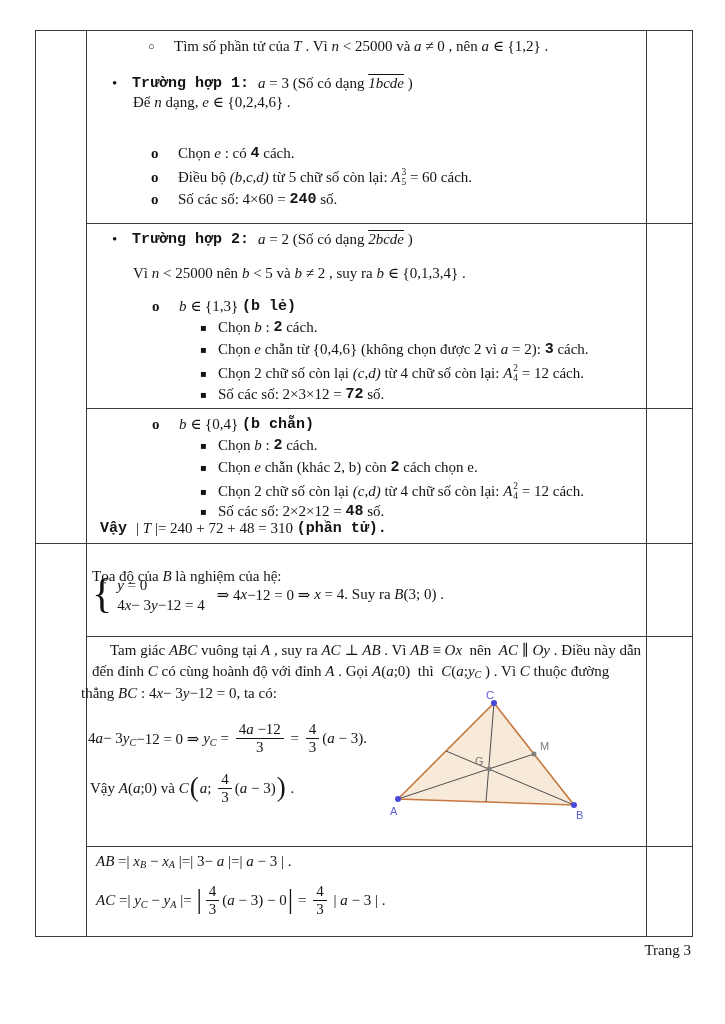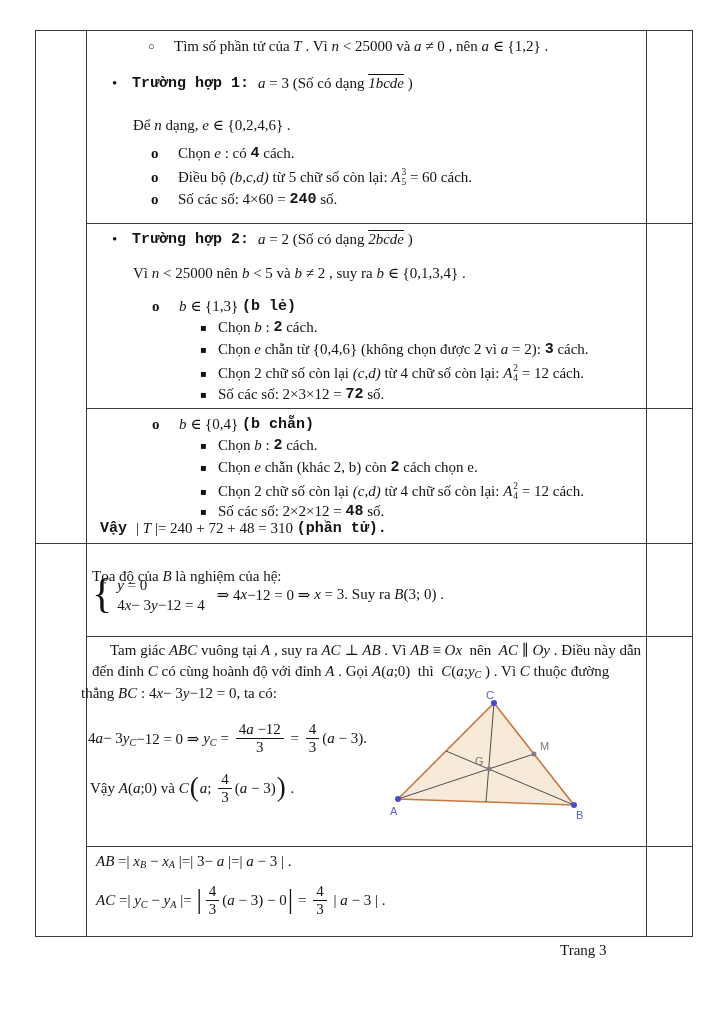--- a/index.html
+++ b/index.html
@@ -23,39 +23,39 @@
   .big{font-size:27px;font-weight:400;line-height:1;margin:0 1px;transform:translateY(-1px);}
   .brace{font-size:42px;font-weight:300;margin-right:5px;transform:translateY(-2px);}
   .syscol{display:inline-flex;flex-direction:column;gap:3px;margin-right:12px;}
   .sysline{display:flex;white-space:pre;}
   .bl0{display:inline-block;width:26px;font-size:11px;}
   .blb{display:inline-block;width:20px;}
   .blo{display:inline-block;width:27px;font-weight:700;}
   .bls{display:inline-block;width:18px;font-size:10px;font-family:"DejaVu Sans",sans-serif;}
   .figure{position:absolute;}
   .figure text{font-family:"Liberation Sans","DejaVu Sans",sans-serif;font-size:11px;}
-  .footer{position:absolute;left:560px;top:942px;width:131px;}
+  .footer{position:absolute;left:560px;top:942px;width:131px;text-align:right;}
 </style>
 </head>
 <body>
 
 <div class="page">
   <div class="table">
 
     <div class="vline" style="left:50px"></div>
     <div class="vline" style="left:610px"></div>
     <div class="hline" style="left:50px;right:0;top:192px"></div>
     <div class="hline" style="left:50px;right:0;top:377px"></div>
     <div class="hline" style="left:0;right:0;top:512px"></div>
     <div class="hline" style="left:50px;right:0;top:605px"></div>
     <div class="hline" style="left:50px;right:0;top:815px"></div>
 
     <div class="ln" style="left:112px;top:6px"><span class="bl0">○</span><span>Tìm số phần tử của </span><span class="it">T</span><span> . Vì </span><span class="it">n</span><span> &lt; 25000 và </span><span class="it">a</span><span> ≠ 0 , nên </span><span class="it">a</span><span> ∈ {1,2} .</span></div>
     <div class="ln" style="left:76px;top:44px"><span class="blb">•</span><span class="bd">Trường hợp 1: </span><span class="it">a</span><span> = 3 (Số có dạng </span><span class="it ov">1bcde</span><span> )</span></div>
-    <div class="ln" style="left:97px;top:85px"><span>Để </span><span class="it">n</span><span> dạng, </span><span class="it">e</span><span> ∈ {0,2,4,6} .</span></div>
+    <div class="ln" style="left:97px;top:62px"><span>Để </span><span class="it">n</span><span> dạng, </span><span class="it">e</span><span> ∈ {0,2,4,6} .</span></div>
     <div class="ln" style="left:115px;top:114px"><span class="blo">o</span><span>Chọn </span><span class="it">e</span><span> : có </span><span class="bd">4</span><span> cách.</span></div>
     <div class="ln" style="left:115px;top:136px"><span class="blo">o</span><span>Điều bộ </span><span class="it">(b,c,d)</span><span> từ 5 chữ số còn lại: </span><span class="ss"><span class="base">A</span><span class="stack"><span>3</span><span>5</span></span></span><span> = 60 cách.</span></div>
     <div class="ln" style="left:115px;top:160px"><span class="blo">o</span><span>Số các số: 4×60 = </span><span class="bd">240</span><span> số.</span></div>
 
     <div class="ln" style="left:76px;top:200px"><span class="blb">•</span><span class="bd">Trường hợp 2: </span><span class="it">a</span><span> = 2 (Số có dạng </span><span class="it ov">2bcde</span><span> )</span></div>
     <div class="ln" style="left:97px;top:233px"><span>Vì </span><span class="it">n</span><span> &lt; 25000 nên </span><span class="it">b</span><span> &lt; 5 và </span><span class="it">b</span><span> ≠ 2 , suy ra </span><span class="it">b</span><span> ∈ {0,1,3,4} .</span></div>
     <div class="ln" style="left:116px;top:266px"><span class="blo">o</span><span class="it">b</span><span> ∈ {1,3} </span><span class="bd">(b lẻ)</span></div>
     <div class="ln" style="left:164px;top:288px"><span class="bls">▪</span><span>Chọn </span><span class="it">b</span><span> : </span><span class="bd">2</span><span> cách.</span></div>
     <div class="ln" style="left:164px;top:310px"><span class="bls">▪</span><span>Chọn </span><span class="it">e</span><span> chẵn từ {0,4,6} (không chọn được 2 vì </span><span class="it">a</span><span> = 2): </span><span class="bd">3</span><span> cách.</span></div>
     <div class="ln" style="left:164px;top:332px"><span class="bls">▪</span><span>Chọn 2 chữ số còn lại </span><span class="it">(c,d)</span><span> từ 4 chữ số còn lại: </span><span class="ss"><span class="base">A</span><span class="stack"><span>2</span><span>4</span></span></span><span> = 12 cách.</span></div>
@@ -68,21 +68,21 @@
     <div class="ln" style="left:164px;top:472px"><span class="bls">▪</span><span>Số các số: 2×2×12 = </span><span class="bd">48</span><span> số.</span></div>
     <div class="ln" style="left:64px;top:489px"><span class="bd">Vậy </span><span>| </span><span class="it">T</span><span> |= 240 + 72 + 48 = 310 </span><span class="bd">(phần tử).</span></div>
 
     <div class="ln" style="left:56px;top:537px"><span>Tọa độ của </span><span class="it">B</span><span> là nghiệm của hệ:</span></div>
     <div class="ln" style="left:56px;top:540px">
       <span class="brace">{</span>
       <span class="syscol">
         <span class="sysline"><span class="it">y</span><span> = 0</span></span>
         <span class="sysline"><span>4</span><span class="it">x</span><span>− 3</span><span class="it">y</span><span>−12 = 4</span></span>
       </span>
-      <span class="sysline"><span>⇒ 4</span><span class="it">x</span><span>−12 = 0 ⇒ </span><span class="it">x</span><span> = 3. Suy ra </span><span class="it">B</span><span>(3; 0) .</span></span>
+      <span class="sysline"><span>⇒ 4</span><span class="it">x</span><span>−12 = 0 ⇒ </span><span class="it">x</span><span> = 4. Suy ra </span><span class="it">B</span><span>(3; 0) .</span></span>
     </div>
 
     <div class="ln" style="left:74px;top:610px"><span>Tam giác </span><span class="it">ABC</span><span> vuông tại </span><span class="it">A</span><span> , suy ra </span><span class="it">AC</span><span> ⊥ </span><span class="it">AB</span><span> . Vì </span><span class="it">AB</span><span> ≡ </span><span class="it">Ox</span><span>  nên  </span><span class="it">AC</span><span> ∥ </span><span class="it">Oy</span><span> . Điều này dẫn</span></div>
     <div class="ln" style="left:56px;top:632px"><span>đến đỉnh </span><span class="it">C</span><span> có cùng hoành độ với đỉnh </span><span class="it">A</span><span> . Gọi </span><span class="it">A</span><span>(</span><span class="it">a</span><span>;0)  thì  </span><span class="it">C</span><span>(</span><span class="it">a</span><span>;</span><span class="it">y</span><span class="it sb">C</span><span> ) . Vì </span><span class="it">C</span><span> thuộc đường</span></div>
     <div class="ln" style="left:45px;top:654px"><span>thẳng </span><span class="it">BC</span><span> : 4</span><span class="it">x</span><span>− 3</span><span class="it">y</span><span>−12 = 0, ta có:</span></div>
     <div class="ln" style="left:52px;top:690px"><span>4</span><span class="it">a</span><span>− 3</span><span class="it">y</span><span class="it sb">C</span><span>−12 = 0 ⇒ </span><span class="it">y</span><span class="it sb">C</span><span> = </span><span class="frac"><span class="num"><span>4</span><span class="it">a</span><span> −12</span></span><span class="den"><span>3</span></span></span><span> = </span><span class="frac"><span class="num"><span>4</span></span><span class="den"><span>3</span></span></span><span>(</span><span class="it">a</span><span> − 3).</span></div>
     <div class="ln" style="left:54px;top:740px"><span>Vậy </span><span class="it">A</span><span>(</span><span class="it">a</span><span>;0) và </span><span class="it">C</span><span class="big">(</span><span class="it">a</span><span>; </span><span class="frac"><span class="num"><span>4</span></span><span class="den"><span>3</span></span></span><span>(</span><span class="it">a</span><span> − 3)</span><span class="big">)</span><span> .</span></div>
 
     <div class="figure" style="left:352px;top:658px;width:212px;height:150px">
       <svg width="212" height="150" viewBox="0 0 212 150">

